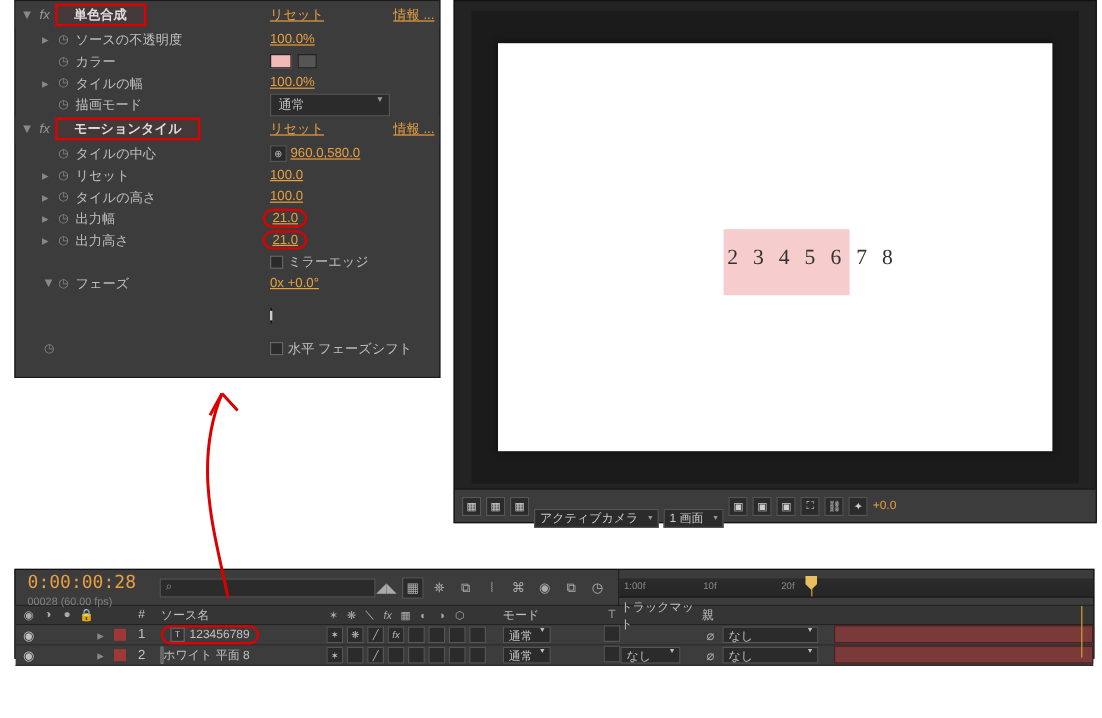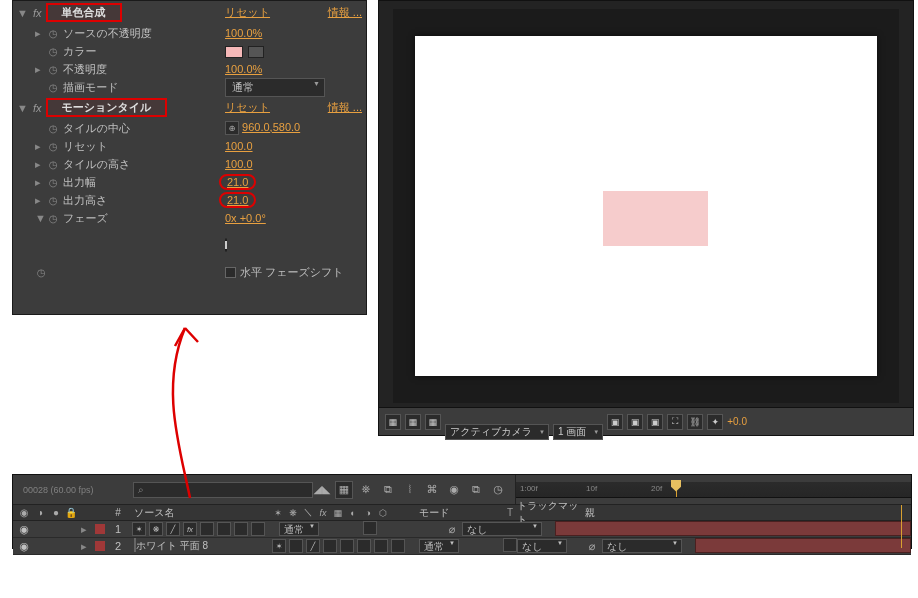--- a/index.html
+++ b/index.html
@@ -173,21 +173,21 @@
     <span class="stopwatch">◷</span>
     <span class="prop-label">カラー</span>
     <span class="prop-col2">
       <span class="color-swatch"></span>
       <span class="eyedropper"></span>
     </span>
   </div>
   <div class="prop-row">
     <span class="twirl">▸</span>
     <span class="stopwatch">◷</span>
-    <span class="prop-label">不透明度</span>
+    <span class="prop-label">タイルの幅</span>
     <span class="prop-value prop-col2">100.0%</span>
   </div>
   <div class="prop-row">
     <span class="twirl" style="visibility:hidden">▸</span>
     <span class="stopwatch">◷</span>
     <span class="prop-label">描画モード</span>
     <span class="prop-col2"><span class="dropdown-ctl">通常</span></span>
   </div>
 
   <div class="effect-header">
@@ -220,39 +220,43 @@
     <span class="stopwatch">◷</span>
     <span class="prop-label">出力幅</span>
     <span class="prop-value prop-col2 circled-red" style="transform:translateX(-6px)">21.0</span>
   </div>
   <div class="prop-row">
     <span class="twirl">▸</span>
     <span class="stopwatch">◷</span>
     <span class="prop-label">出力高さ</span>
     <span class="prop-value prop-col2 circled-red" style="transform:translateX(-6px)">21.0</span>
   </div>
+  <div class="prop-row prop-indent">
+    <span class="prop-col2"><span class="checkbox-ctl"></span><span>ミラーエッジ</span></span>
+  </div>
   <div class="prop-row">
     <span class="twirl">▼</span>
     <span class="stopwatch">◷</span>
     <span class="prop-label">フェーズ</span>
     <span class="prop-value prop-col2">0x +0.0°</span>
   </div>
   <div class="prop-row" style="height:36px;">
     <span class="prop-col2"><span class="knob-visual"></span></span>
   </div>
   <div class="prop-row prop-indent">
     <span class="stopwatch" style="margin-left:-14px;">◷</span>
     <span class="prop-col2"><span class="checkbox-ctl"></span><span>水平 フェーズシフト</span></span>
   </div>
 </div>
 
 <div class="preview-panel">
   <div class="preview-canvas-wrap">
     <div class="preview-canvas">
       <div class="pink-box"></div>
+      <div class="preview-text">2 3 4 5 6 7 8</div>
     </div>
   </div>
   <div class="preview-toolbar">
     <span class="pv-btn">▦</span>
     <span class="pv-btn">▦</span>
     <span class="pv-btn">▦</span>
     <span class="pv-dd">アクティブカメラ</span>
     <span class="pv-dd">1 画面</span>
     <span class="pv-btn">▣</span>
     <span class="pv-btn">▣</span>
@@ -260,20 +264,21 @@
     <span class="pv-btn">⛶</span>
     <span class="pv-btn">⛓</span>
     <span class="pv-btn">✦</span>
     <span class="pv-val">+0.0</span>
   </div>
 </div>
 
 <div class="timeline-panel">
   <div class="tl-header">
     <div class="tl-time-wrap">
+      <span class="timecode">0:00:00:28</span>
       <span class="subtime">00028 (60.00 fps)</span>
     </div>
     <div class="search-box">
       <span class="search-icon-s">⌕</span>
     </div>
     <div class="tl-icons">
       <span class="tl-icon">◢◣</span>
       <span class="tl-icon boxed">▦</span>
       <span class="tl-icon">⛯</span>
       <span class="tl-icon">⧉</span>
@@ -325,20 +330,26 @@
   <div class="tl-row">
     <div class="col-switches">
       <span class="eye-icon">◉</span>
       <span style="width:14px"></span>
         <span style="width:14px"></span>
         <span style="width:14px"></span>
       <span class="twirl">▸</span>
       <span class="colchip"></span>
     </div>
     <div class="col-num">1</div>
+    <div class="col-source">
+      <span class="circled-red" style="display:inline-flex;align-items:center;gap:4px;">
+        <span class="layer-icon-txt">T</span>
+        <span class="layer-name">123456789</span>
+      </span>
+    </div>
     <div class="col-sw2">
       <span class="sw-cell">✶</span>
       <span class="sw-cell">❋</span>
       <span class="sw-cell">╱</span>
       <span class="sw-cell" style="font-style:italic">fx</span>
       <span class="sw-cell"></span>
       <span class="sw-cell"></span>
       <span class="sw-cell"></span>
       <span class="sw-cell"></span>
     </div>

